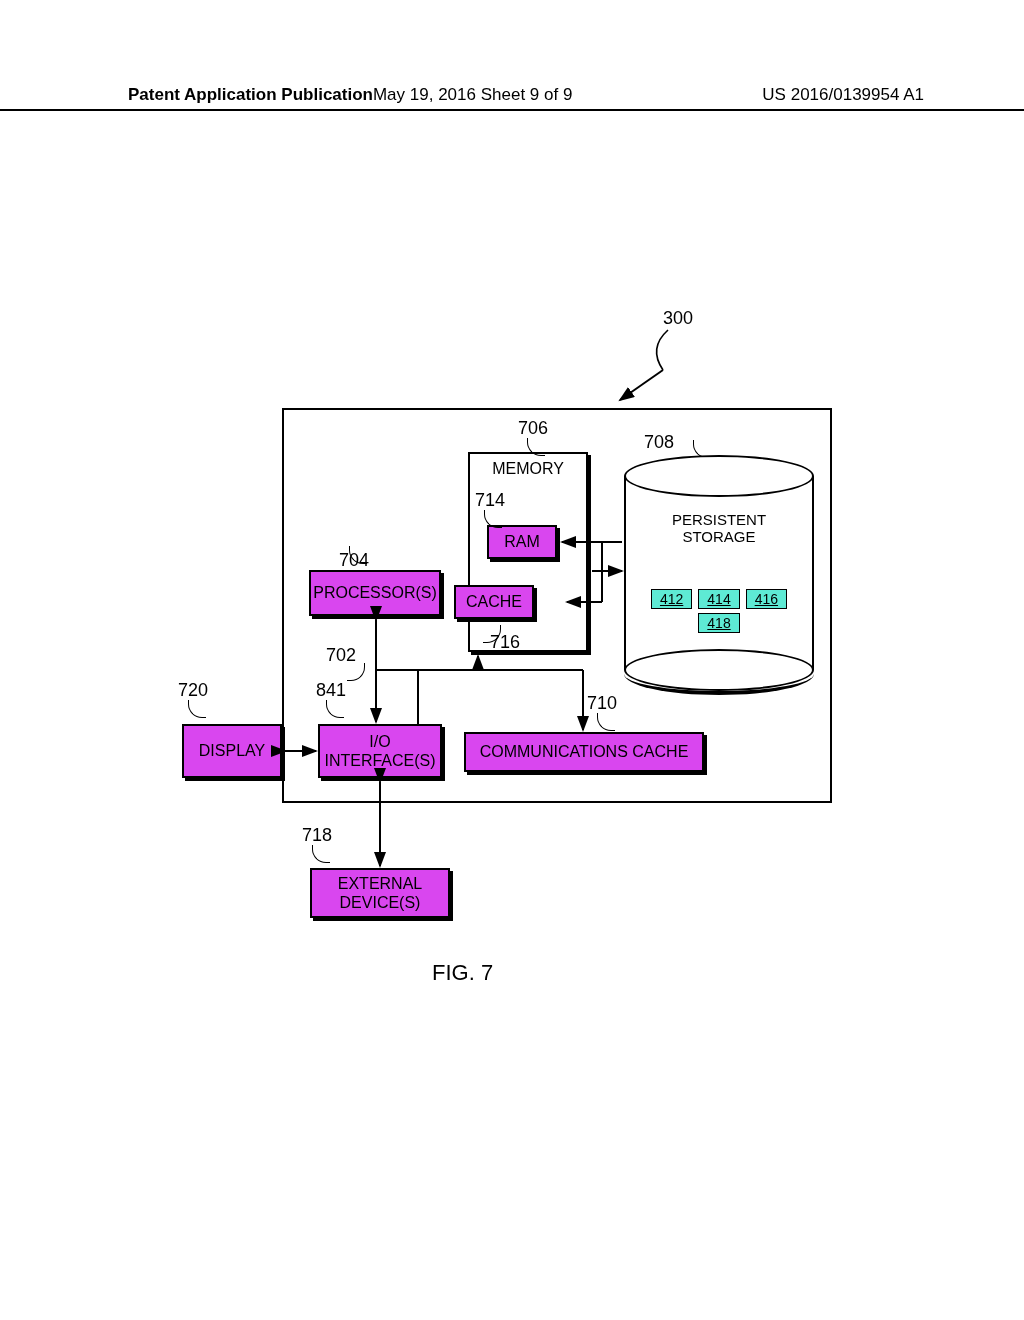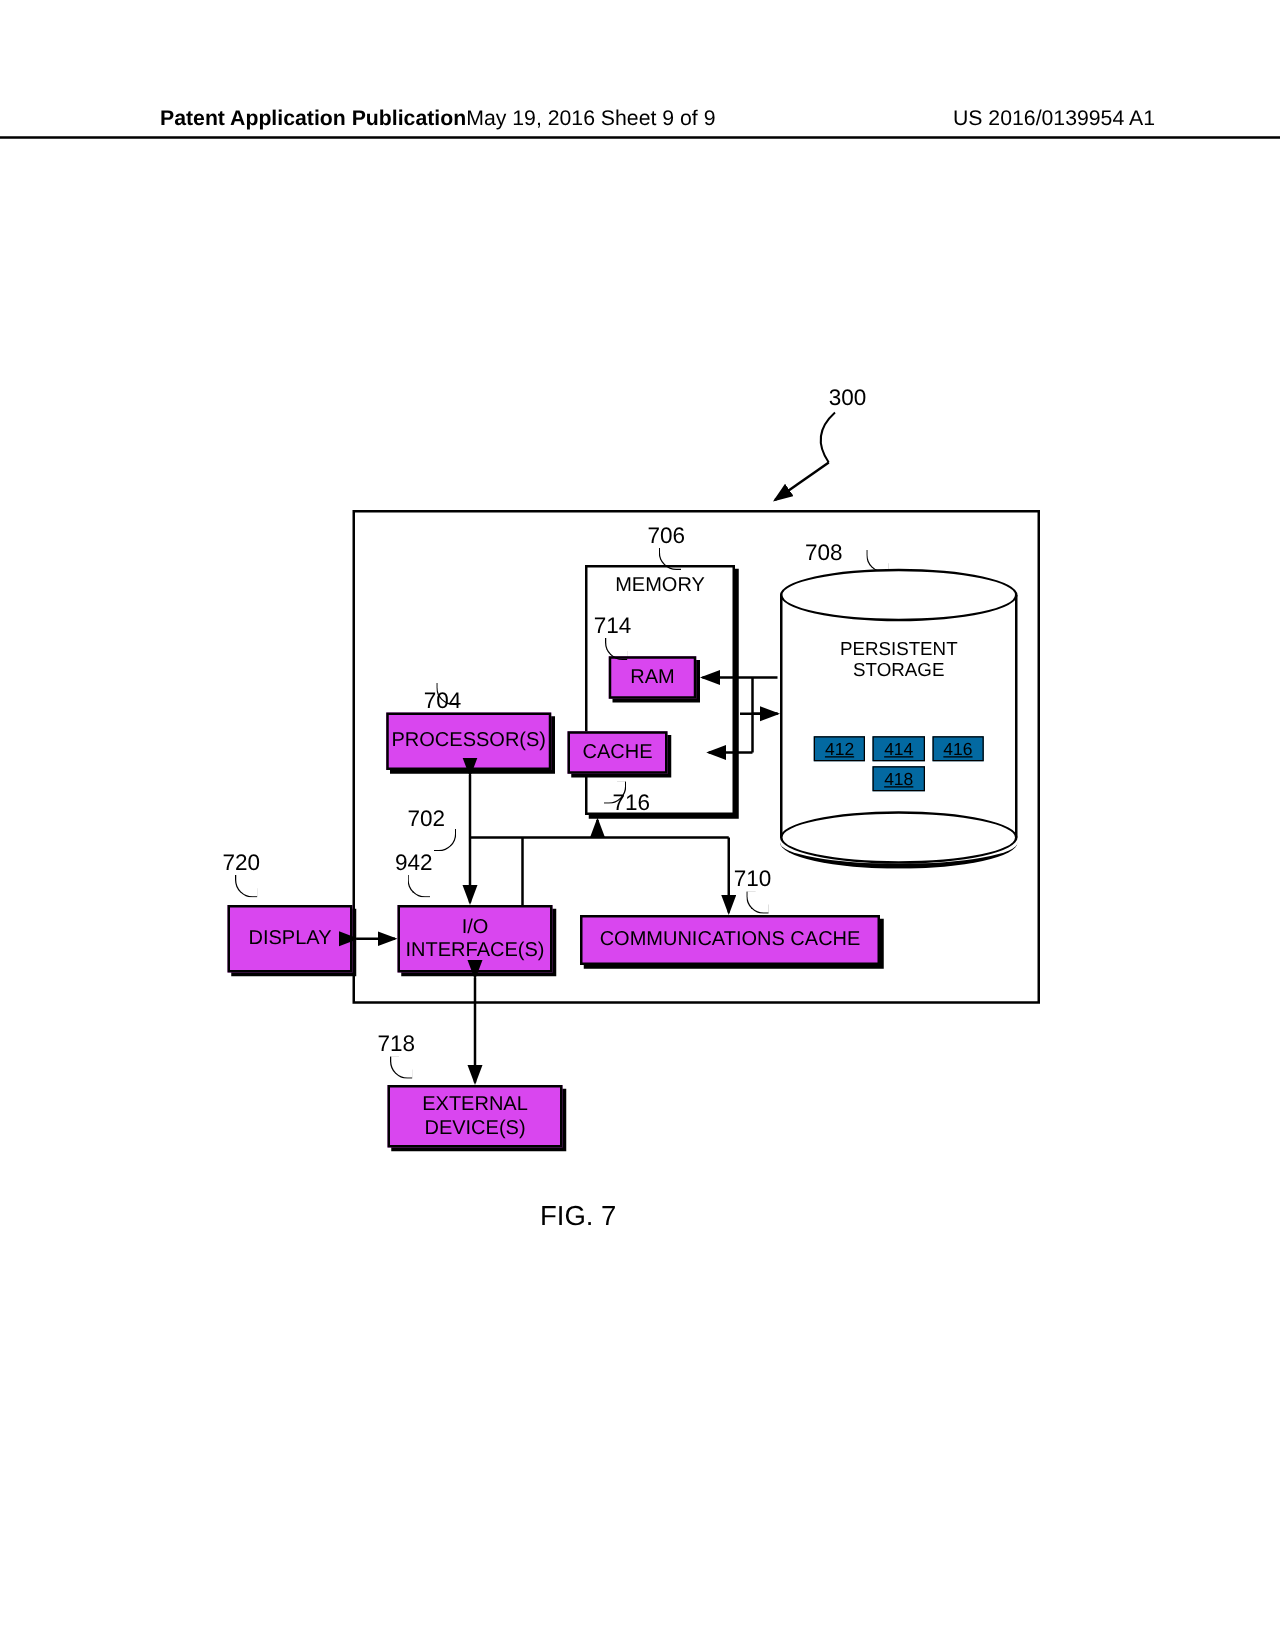--- a/index.html
+++ b/index.html
@@ -148,21 +148,21 @@
     display: flex;
     flex-wrap: wrap;
     gap: 4px 6px;
     justify-content: center;
   }
   .slot {
     border: 1.5px solid #000;
     font-size: 14px;
     text-decoration: underline;
     padding: 1px 8px;
-    background: #0369a1;
+    background: #5eead4;
   }
 
   
   svg.wires {
     position: absolute;
     left: 0; top: 0;
     width: 1024px; height: 1320px;
     pointer-events: none;
   }
 </style>
@@ -229,21 +229,21 @@
   </div>
 
   <span class="lbl" style="left:663px; top:308px;">300</span>
   <span class="lbl" style="left:518px; top:418px;">706</span>
   <span class="lbl" style="left:644px; top:420px;margin-top:12px;">708</span>
   <span class="lbl" style="left:475px; top:490px;">714</span>
   <span class="lbl" style="left:339px; top:550px;">704</span>
   <span class="lbl" style="left:490px; top:632px;">716</span>
   <span class="lbl" style="left:326px; top:645px;">702</span>
   <span class="lbl" style="left:178px; top:680px;">720</span>
-  <span class="lbl" style="left:316px; top:680px;">942</span>
+  <span class="lbl" style="left:316px; top:680px;">841</span>
   <span class="lbl" style="left:587px; top:693px;">710</span>
   <span class="lbl" style="left:302px; top:825px;">718</span>
 
   <div class="tick" style="left:527px; top:438px;"></div>
   <div class="tick" style="left:693px; top:440px;"></div>
   <div class="tick" style="left:484px; top:510px;"></div>
   <div class="tick" style="left:349px; top:546px;"></div>
   <div class="tick flip" style="left:483px; top:625px;"></div>
   <div class="tick flip" style="left:347px; top:663px;"></div>
   <div class="tick" style="left:188px; top:700px;"></div>

